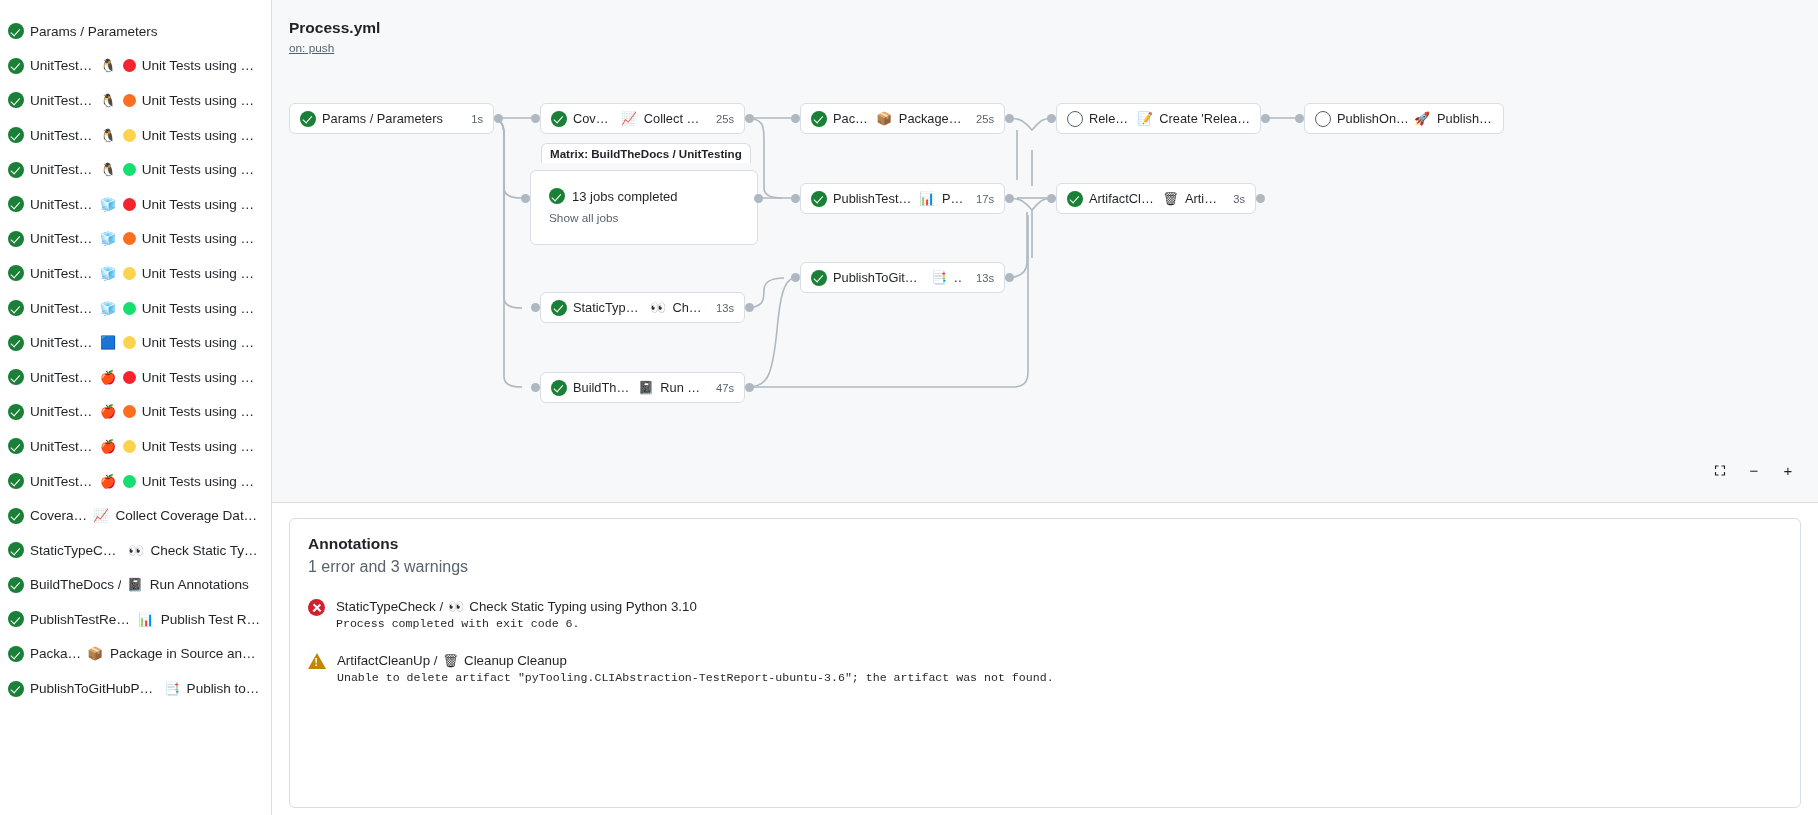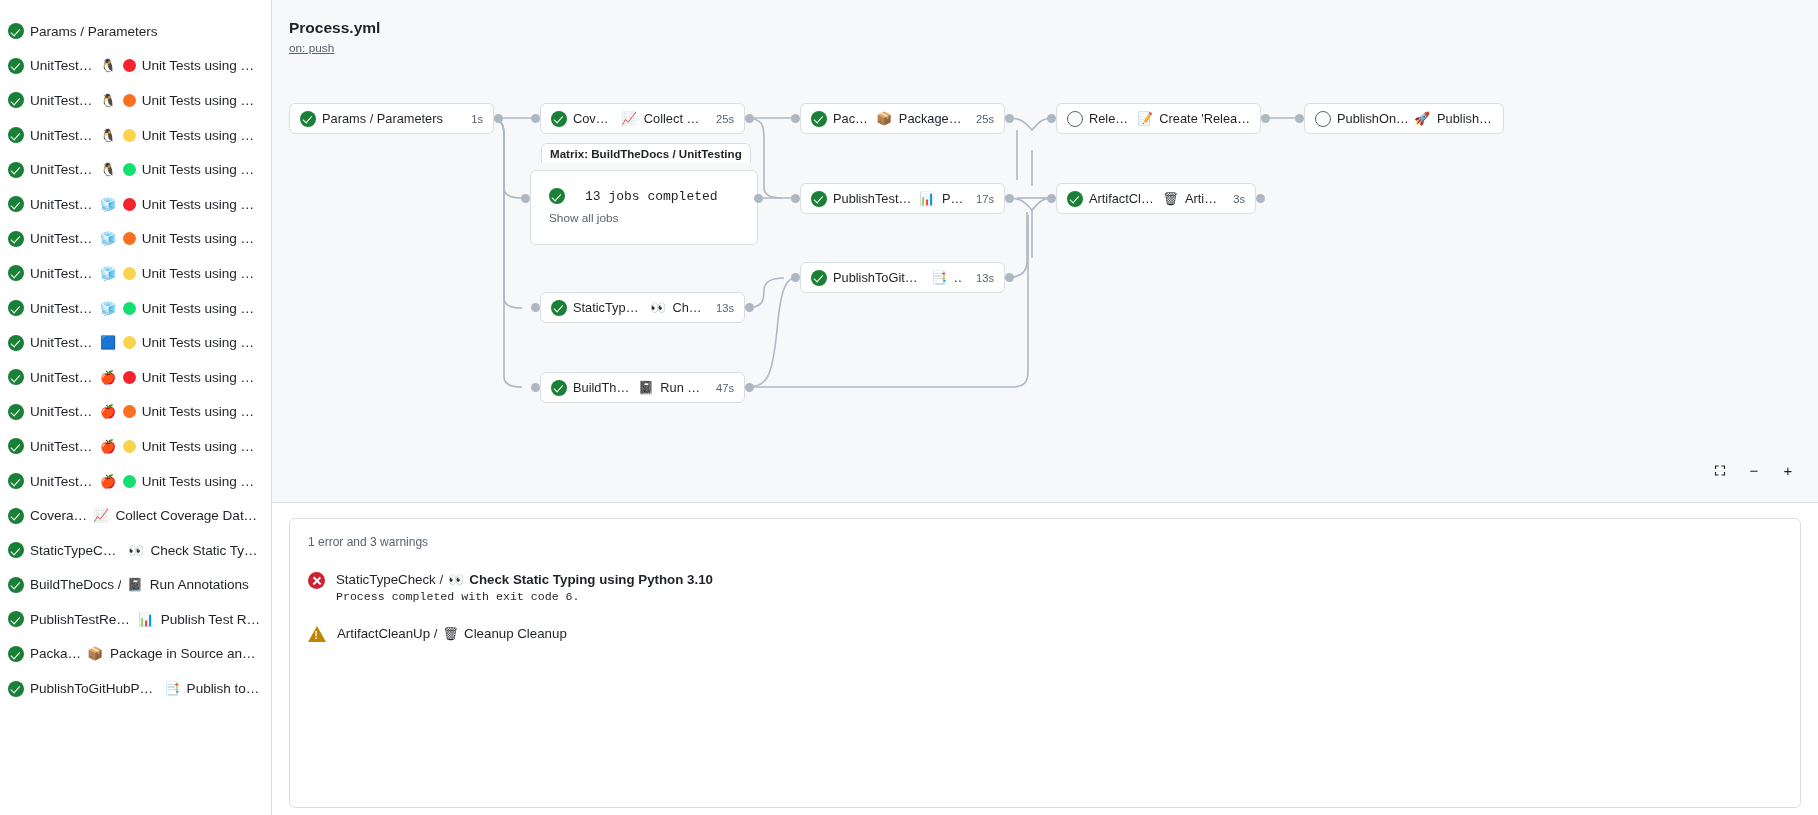--- a/index.html
+++ b/index.html
@@ -148,24 +148,23 @@
     border-radius: 6px;
   }
   .matrix-title {
     position: absolute; left: 10px; top: -28px;
     font-size: 11.6px; font-weight: 600; color: #1f2328;
     background: #ffffff; padding: 3px 8px;
     border: 1px solid #d8dee4; border-bottom: none;
     border-radius: 6px 6px 0 0;
   }
   .matrix-row {
-    display: flex; align-items: center; gap: 20px;
+    display: flex; align-items: center; gap: 7px;
     padding: 17px 0 0 18px;
     font-size: 13px;
-    font-family: Liberation Mono, monospace;
   }
   .matrix-link {
     padding: 7px 0 0 18px;
     font-size: 11.8px; color: #59636e;
     cursor: pointer;
   }
 
   .zoom-controls {
     position: absolute; right: 18px; bottom: 20px;
     display: flex; align-items: center; gap: 10px;
@@ -183,21 +182,21 @@
     position: absolute;
     left: 17px; top: 518px;
     width: 1512px; height: 290px;
     background: #ffffff;
     border: 1px solid #d8dee4;
     border-radius: 6px;
     padding: 16px 18px 0 18px;
     overflow: hidden;
   }
   .ann-title { font-size: 15.5px; font-weight: 600; color: #1f2328; }
-  .ann-sub { font-size: 12px; color: #59636e; }
+  .ann-sub { font-size: 16px; color: #59636e; margin-top: 5px; }
   .ann-item { display: flex; gap: 11px; margin-top: 23px; }
   .ann-body { display: flex; flex-direction: column; gap: 3px; }
   .ann-head { font-size: 13.3px; color: #1f2328; display: flex; align-items: center; gap: 5px; }
   .ann-msg {
     font-size: 11.6px; color: #1f2328;
     font-family: "Liberation Mono", monospace;
   }
 </style>
 </head>
 <body>
@@ -488,40 +487,42 @@
           <svg width="15" height="15" viewBox="0 0 16 16" fill="none" stroke="#1f2328" stroke-width="1.5">
             <path d="M2 6 V2 H6 M10 2 H14 V6 M14 10 V14 H10 M6 14 H2 V10"></path>
           </svg>
         </button>
         <button class="zc-btn">−</button>
         <button class="zc-btn">+</button>
       </div>
     </div>
 
     <div class="annotations">
+      <div class="ann-title">Annotations</div>
       <div class="ann-sub">1 error and 3 warnings</div>
       <div id="ann-list">
           <div class="ann-item">
             <span class="st-err"></span>
             <div class="ann-body">
               <div class="ann-head">
                 <span>StaticTypeCheck / </span>
                 <span class="emoji">👀</span>
-                <span style="font-weight: 700;">Check Static Typing using Python 3.10</span>
+                <span style="font-weight: 400;">Check Static Typing using Python 3.10</span>
               </div>
               <div class="ann-msg">Process completed with exit code 6.</div>
             </div>
           </div>
           <div class="ann-item">
             <span class="st-warn"></span>
             <div class="ann-body">
               <div class="ann-head">
                 <span>ArtifactCleanUp / </span>
                 <span class="emoji">🗑</span>
                 <span style="font-weight: 500;">Cleanup Cleanup</span>
               </div>
+              <div class="ann-msg">Unable to delete artifact "pyTooling.CLIAbstraction-TestReport-ubuntu-3.6"; the artifact was not found.</div>
             </div>
           </div>
         </div>
     </div>
 
   </div>
 </div>
 
 </body></html>

